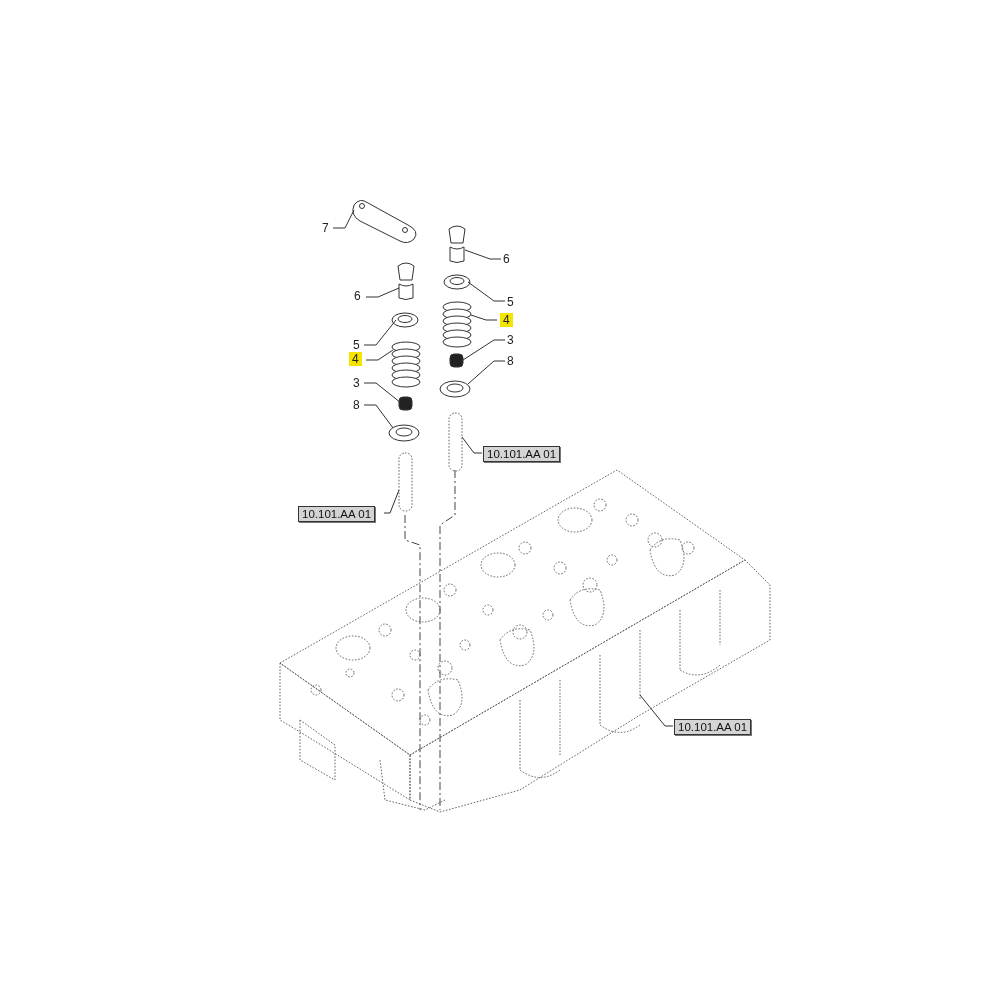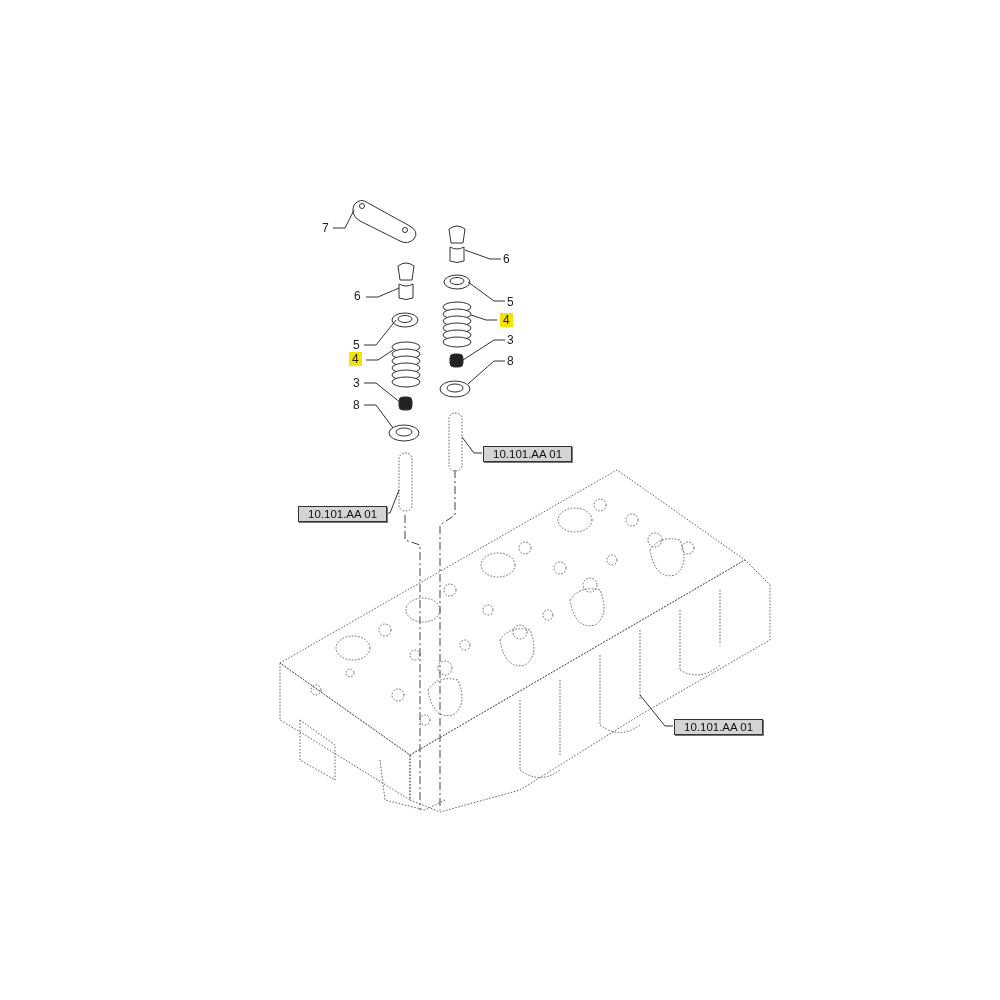--- a/index.html
+++ b/index.html
@@ -3,21 +3,21 @@
 <meta charset="utf-8">
 <style>
   html, body { margin:0; padding:0; background:#ffffff; }
   body { width:1000px; height:1000px; position:relative; overflow:hidden;
          font-family:"Liberation Sans", sans-serif; }
   #canvas { position:absolute; left:0; top:0; width:1000px; height:1000px; }
   .callout { position:absolute; font-size:12px; color:#222; line-height:14px;
              font-family:"Liberation Sans", sans-serif; }
   .callout.hl { background:#f5e400; padding:0 3px; }
   .ref { position:absolute; font-size:11.5px; color:#111; background:#d4d4d4;
-         border:1px solid #333; padding:0 9px; line-height:14px; height:14px;
+         border:1px solid #333; padding:0 3px; line-height:14px; height:14px;
          font-family:"Liberation Sans", sans-serif; box-shadow:1px 1px 0 #777; }
   svg .part { fill:#fff; stroke:#333; stroke-width:1; }
   svg .dot { fill:none; stroke:#555; stroke-width:0.9; stroke-dasharray:1.6 1.6; }
   svg .lead { fill:none; stroke:#333; stroke-width:1; }
   svg .center { fill:none; stroke:#444; stroke-width:1; stroke-dasharray:8 3 2 3; }
 </style>
 </head>
 <body>
 
 <div id="canvas">

